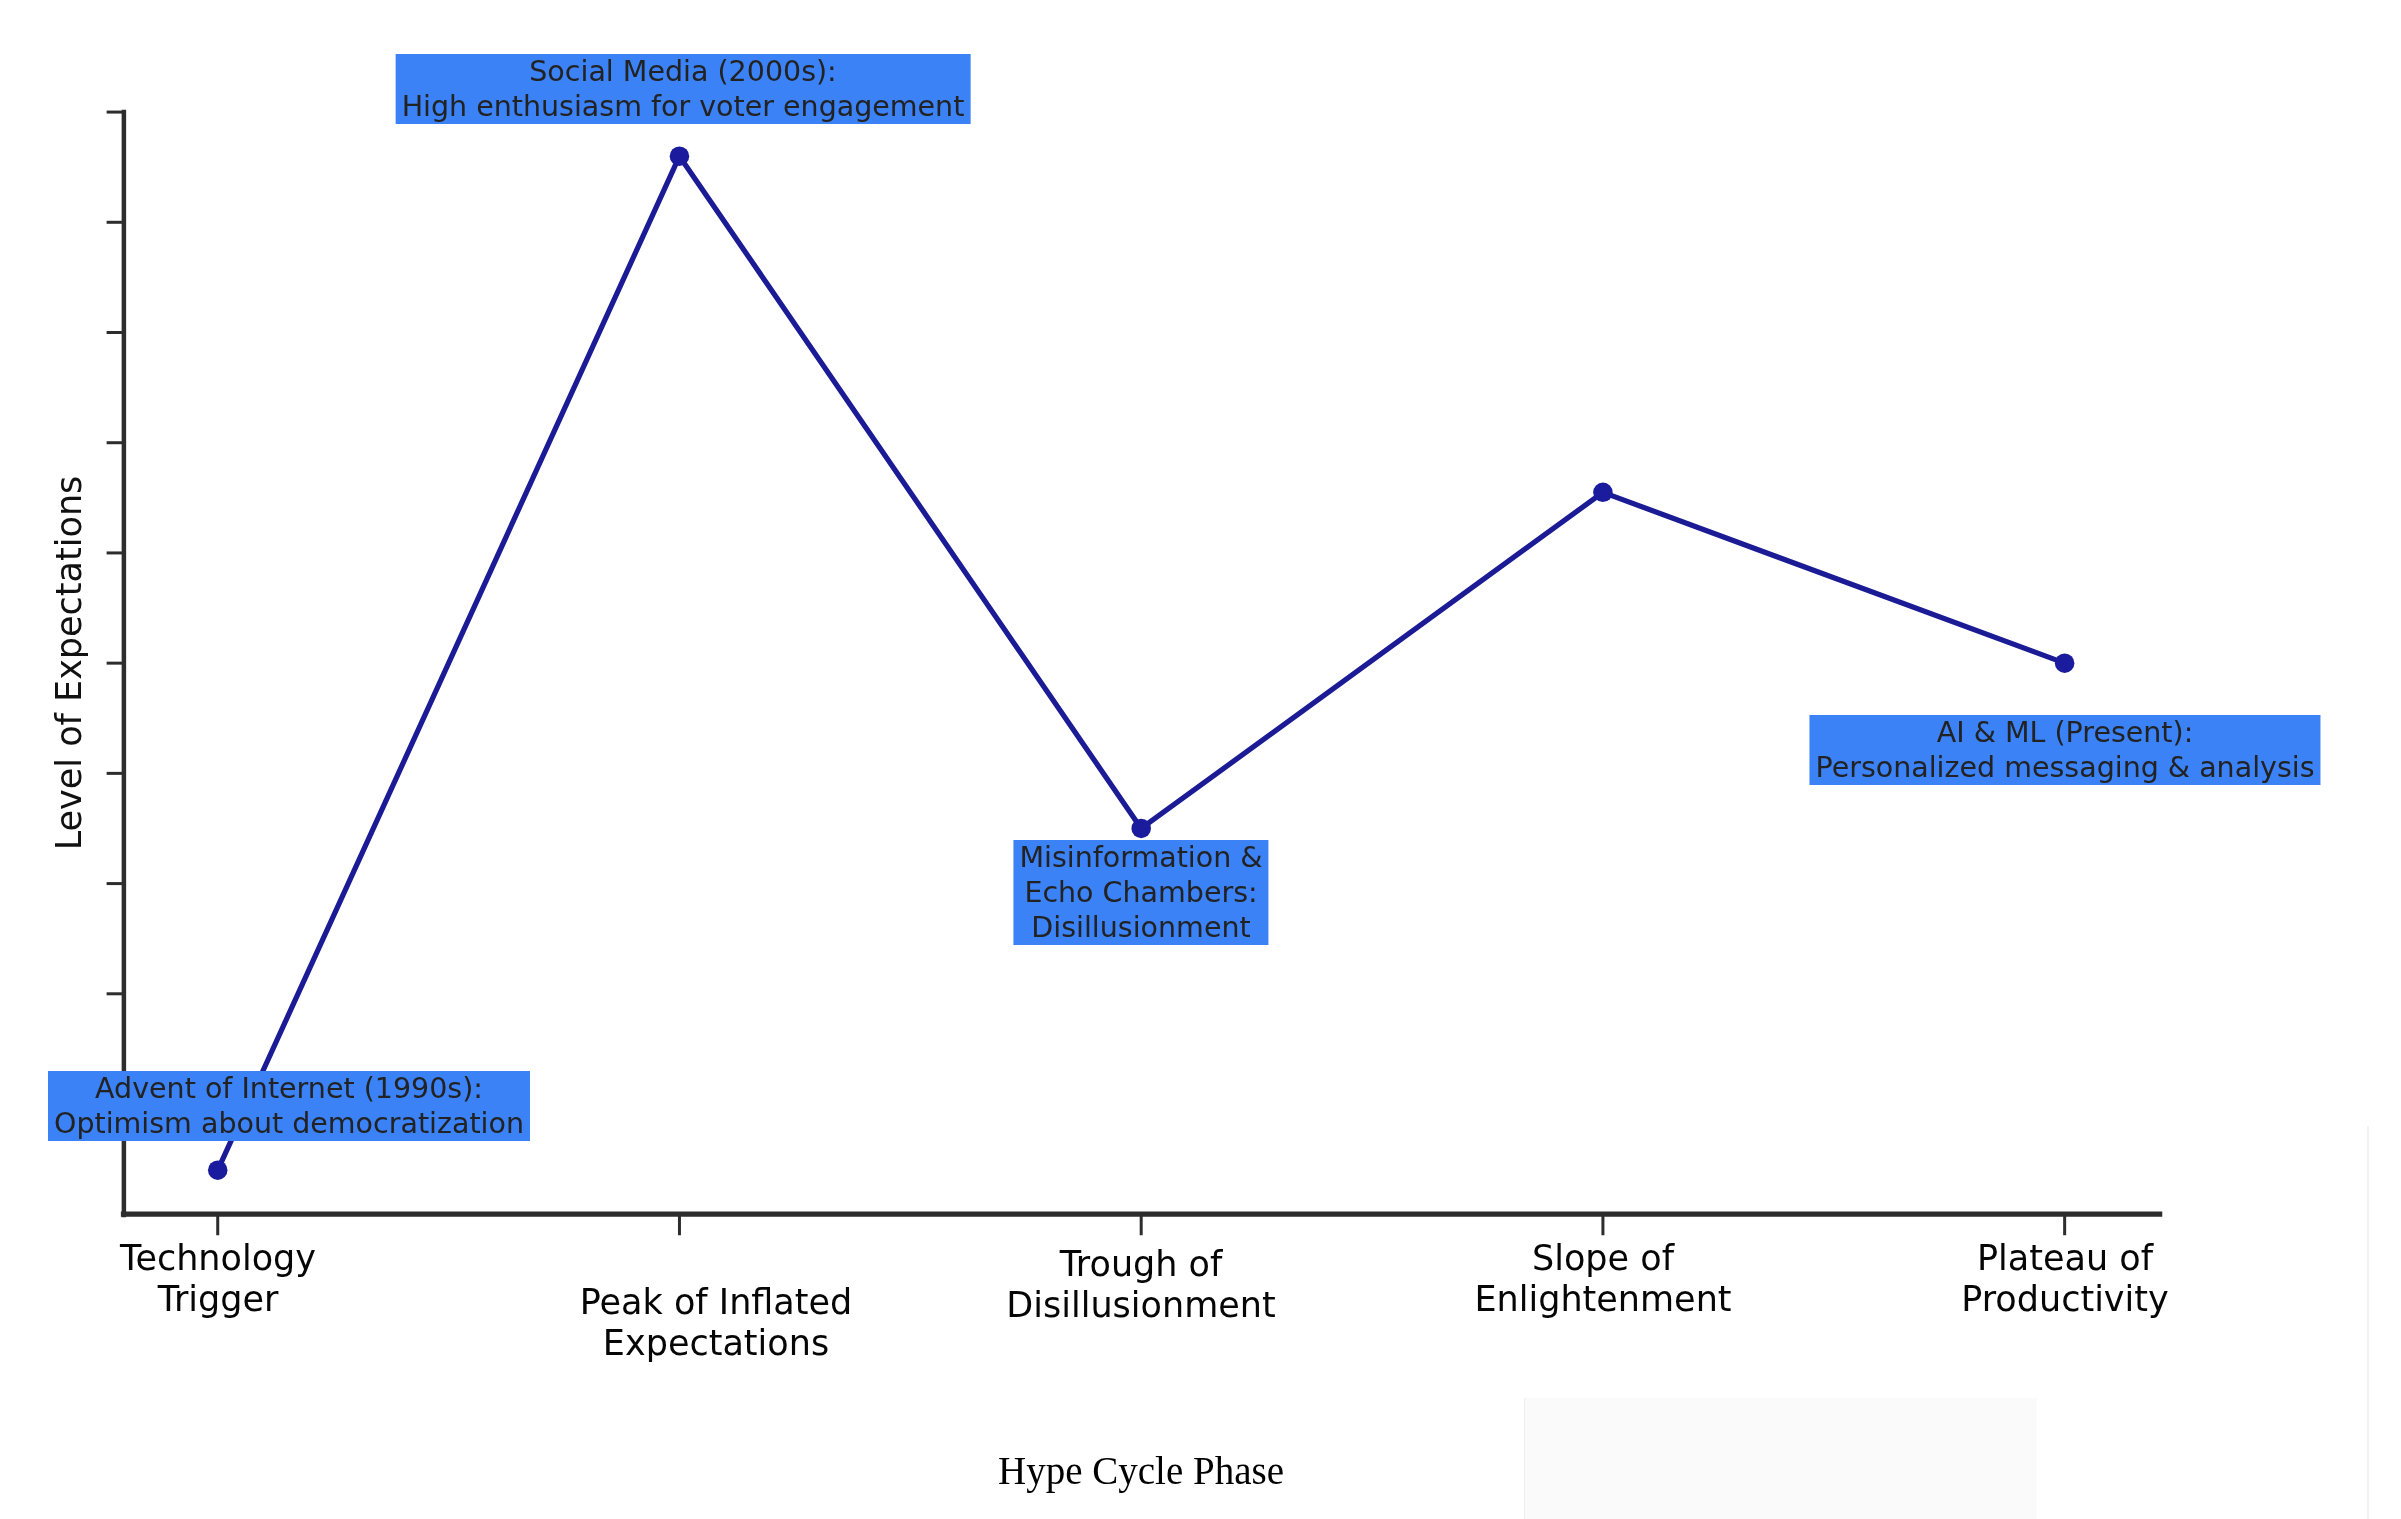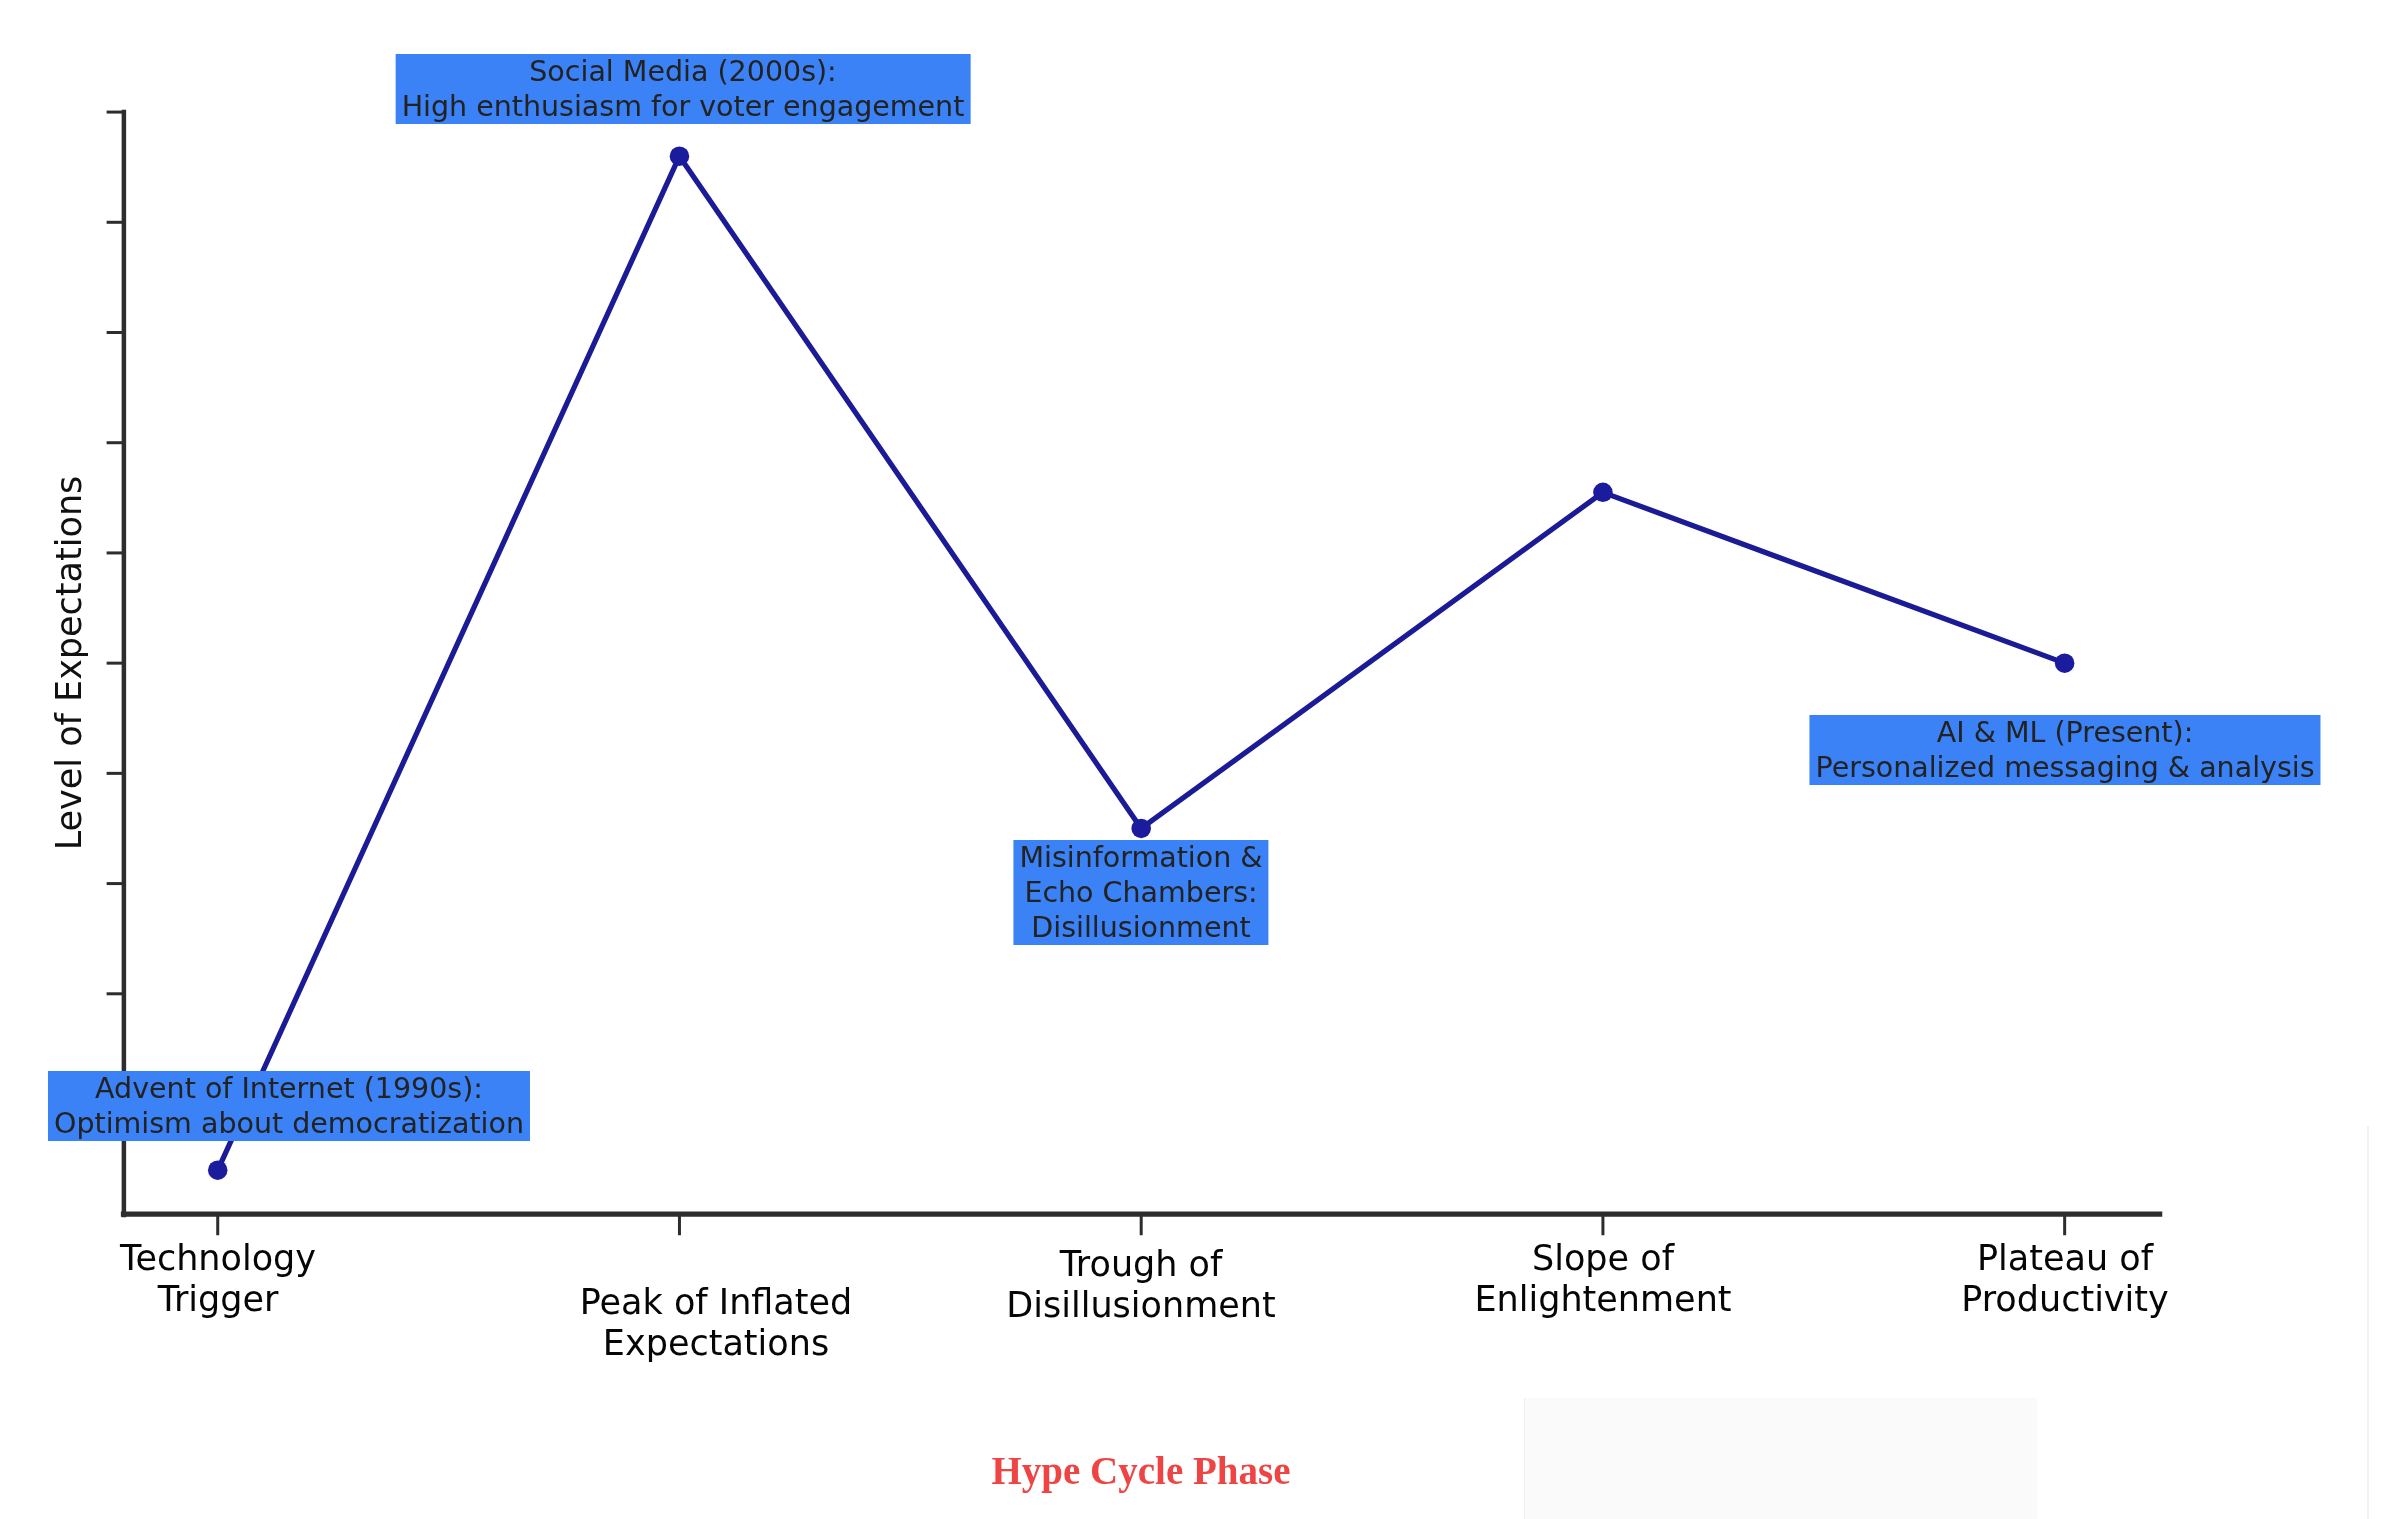--- a/index.html
+++ b/index.html
@@ -75,23 +75,23 @@
     color: #111111;
     white-space: nowrap;
     z-index: 2;
   }
   .x-axis-title {
     position: absolute;
     left: 1141px;
     top: 1448px;
     transform: translateX(-50%);
     font-family: "Liberation Serif", "DejaVu Serif", serif;
-    font-weight: 700;
+    font-weight: 400;
     font-size: 39px;
-    color: #ef4444;
+    color: #000000;
     white-space: nowrap;
     z-index: 4;
   }
 </style>
 </head>
 <body>
 
 <div class="stage">
 
   <div class="bg-region"></div>

